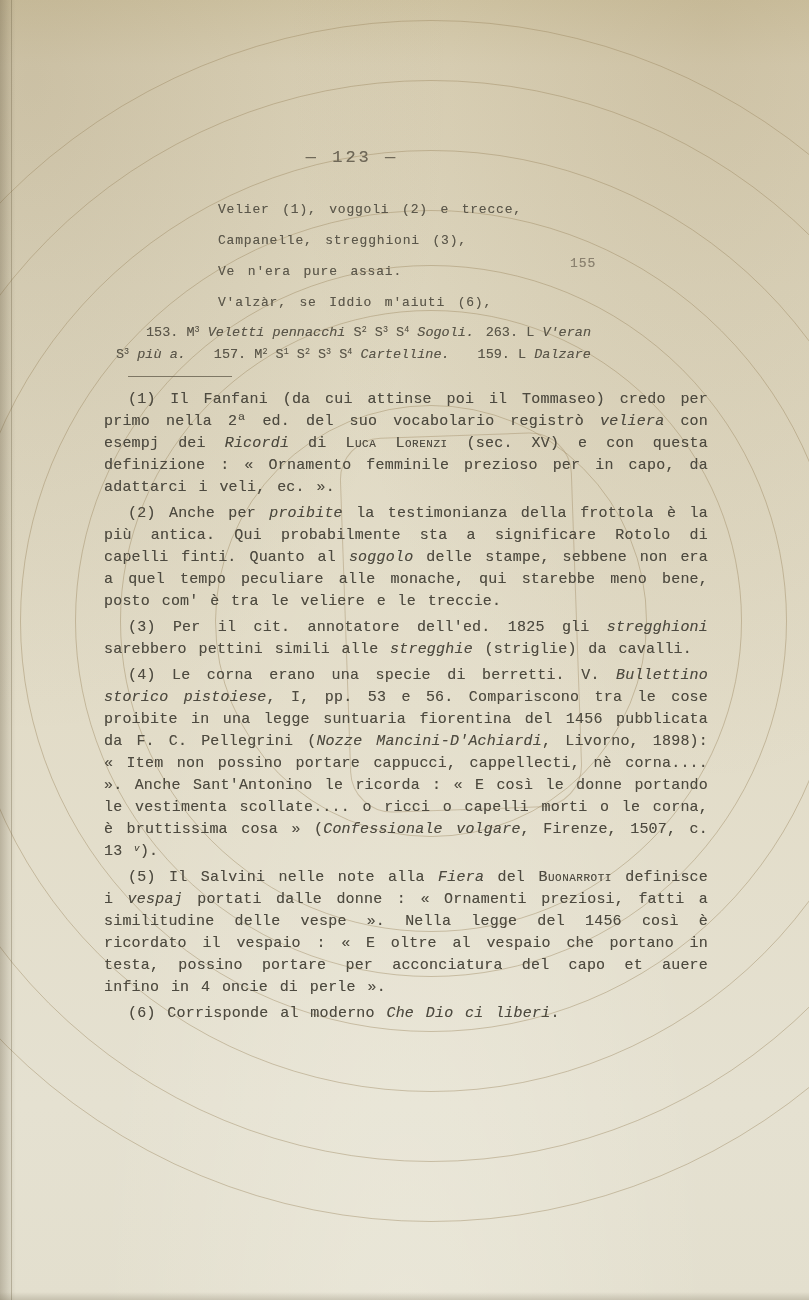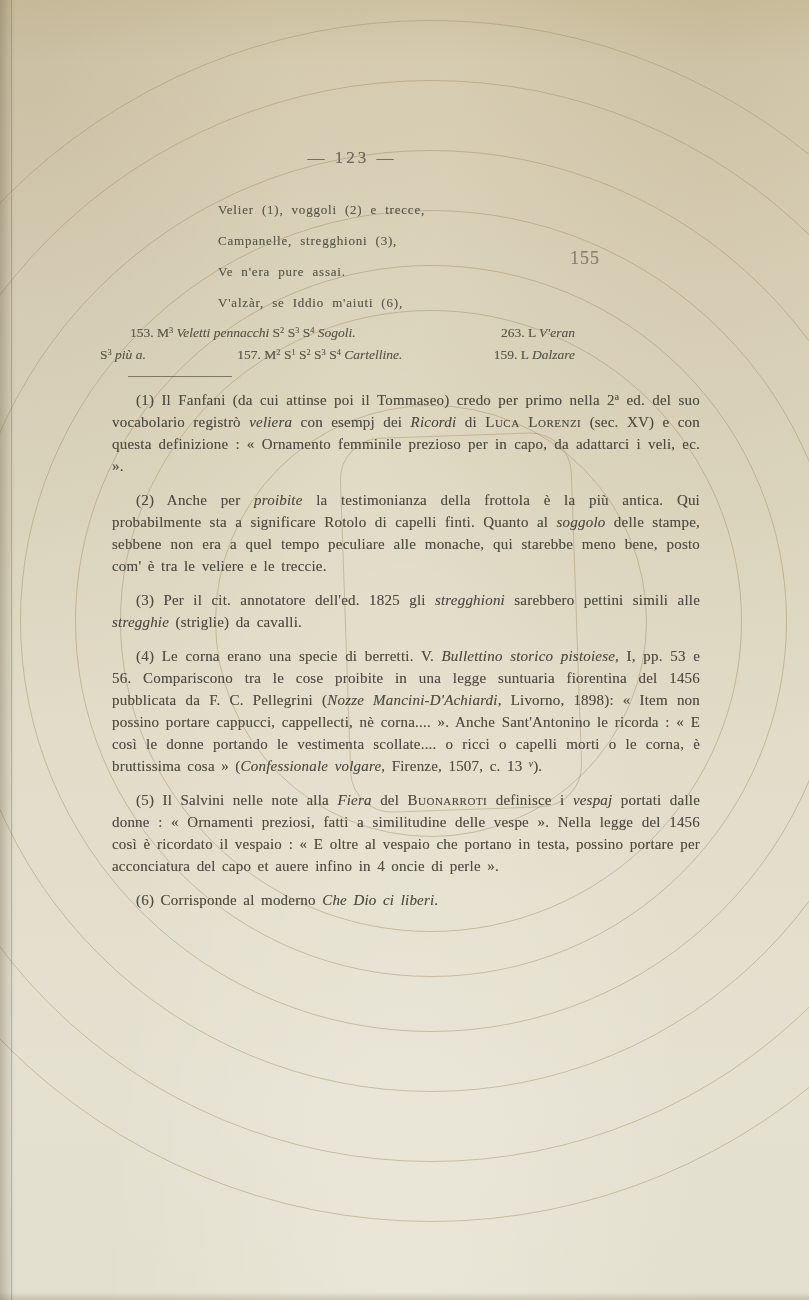--- a/index.html
+++ b/index.html
@@ -1,21 +1,21 @@
 <!DOCTYPE html>
 <html><head>
 <meta charset="utf-8">
 <style>
   html,body{margin:0;padding:0;background:#3a372f;}
   .sheet{
     position:relative;
     width:809px;height:1300px;
     margin:0 auto;
     overflow:hidden;
-    font-family:Liberation Serif, serif;
+    font-family:Liberation Mono, monospace;
     background:
       radial-gradient(ellipse at 88% 2%, rgba(150,128,86,0.20), rgba(150,128,86,0) 42%),
       radial-gradient(ellipse at 4% 6%, rgba(130,110,72,0.18), rgba(130,110,72,0) 38%),
       radial-gradient(ellipse at 50% 115%, rgba(255,255,248,0.25), rgba(255,255,248,0) 55%),
       linear-gradient(180deg,#d2c7a7 0%, #dbd2b8 5%, #dfd8c1 22%, #e2dcc8 55%, #e5e1d1 85%, #e3dfce 100%);
   }
   .edge-left{
     position:absolute;left:0;top:0;width:16px;height:100%;
     background:linear-gradient(90deg, rgba(92,80,56,0.30), rgba(92,80,56,0.10) 55%, rgba(92,80,56,0));
     pointer-events:none;
@@ -43,30 +43,30 @@
   
   .content{position:absolute;left:100px;top:148px;width:612px;color:#514e44;}
   .pagenum{
     position:absolute;top:0;left:172px;width:160px;text-align:center;
     font-size:17px;letter-spacing:3px;color:#6f6858;
   }
   .poem{margin:46px 0 0 118px;font-size:13px;line-height:31px;
         letter-spacing:0.8px;word-spacing:4px;color:#5b574b;}
   .poem-line{white-space:nowrap;}
   .verse-num{
-    position:absolute;left:470px;top:100px;
-    font-size:18px;color:#8b8270;letter-spacing:1px;
+    position:absolute;left:470px;top:108px;
+    font-size:13px;color:#8b8270;letter-spacing:1px;
   }
-  .apparatus{margin-top:4px;width:475px;font-size:13.5px;line-height:22px;color:#5a564a;}
+  .apparatus{margin-top:4px;width:475px;font-size:13.5px;line-height:22px;color:#5a564a;margin-left:16px;}
   .app-line{display:flex;justify-content:space-between;}
   .app-line.first{padding-left:30px;}
   .rule{width:104px;border:0;border-top:1px solid rgba(95,88,72,0.75);margin:10px 0 0 28px;}
   .footnotes{margin-top:12px;font-size:15px;line-height:22px;color:#4d4a40;
              text-align:justify;word-spacing:2.5px;letter-spacing:0.2px;}
-  .fn{margin:12px;text-indent:24px;}
+  .fn{margin:4px;text-indent:24px;}
   .seg-i{font-style:italic;}
   .seg-sc{font-variant:small-caps;letter-spacing:0.5px;}
   .seg-sup{font-size:0.62em;vertical-align:0.45em;line-height:0;}
   .seg-isup{font-style:italic;font-size:0.62em;vertical-align:0.45em;line-height:0;}
   .sheet *{text-shadow:0 0 0.5px rgba(90,84,66,0.45);}
 </style>
 </head>
 <body>
 
 <div class="sheet">

